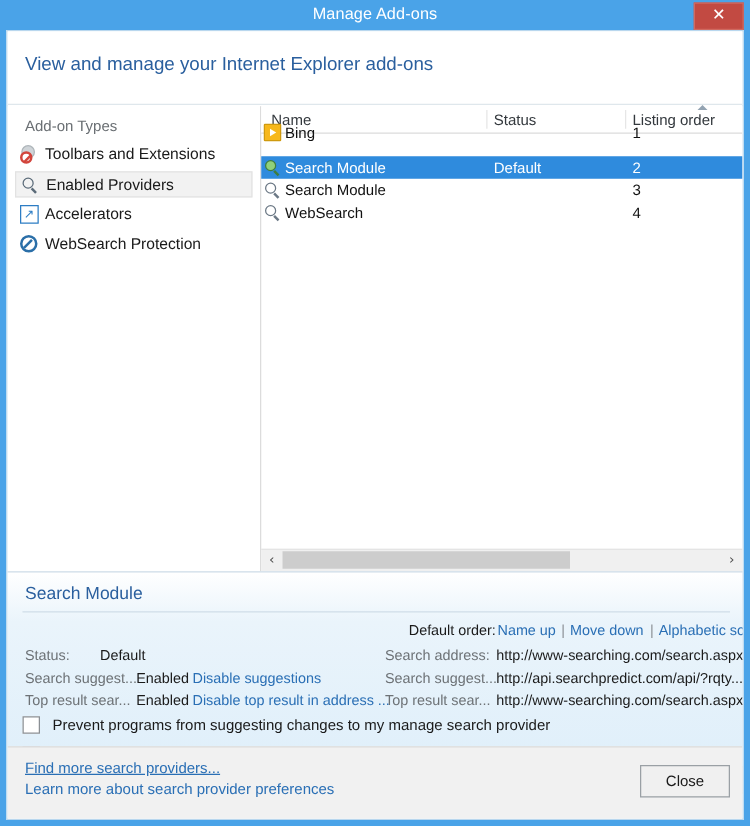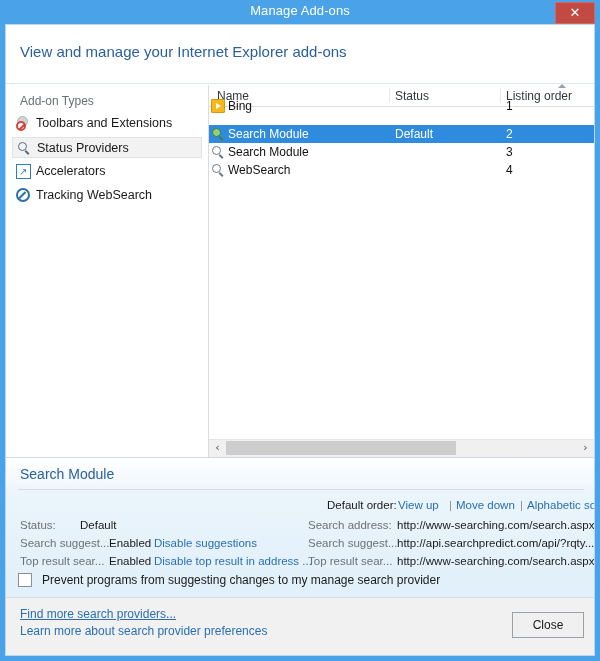--- a/index.html
+++ b/index.html
@@ -331,35 +331,35 @@
             <span class="ban"></span>
         </span>
         <span class="lbl">Toolbars and Extensions</span>
       </div>
 
       <div class="side-item selected" style="top:52px;">
         <span class="side-icon ic-search">
           <span class="lens"></span>
             <span class="stick"></span>
         </span>
-        <span class="lbl">Status Providers</span>
+        <span class="lbl">Enabled Providers</span>
       </div>
 
       <div class="side-item" style="top:76px;">
         <span class="side-icon ic-accel">
           <span class="arr">↗</span>
         </span>
         <span class="lbl">Accelerators</span>
       </div>
 
       <div class="side-item" style="top:100px;">
         <span class="side-icon ic-track">
           <span class="ban2"></span>
         </span>
-        <span class="lbl">Tracking WebSearch</span>
+        <span class="lbl">WebSearch Protection</span>
       </div>
     </div>
 
     <div id="list-pane">
 
       <div id="list-header">
         <span class="col-h" style="left:8px;">Name</span>
         <span class="col-div" style="left:180px;"></span>
         <span class="col-h" style="left:186px;">Status</span>
         <span class="col-div" style="left:291px;"></span>
@@ -411,21 +411,21 @@
         <span id="sb-thumb"></span>
         <span class="sb-arrow" id="sb-right">›</span>
       </div>
     </div>
 
     <div id="detail">
       <div id="detail-title">Search Module</div>
       <div id="detail-sep"></div>
 
       <span class="dl" style="left:321px;top:41px;color:#1a1a1a;">Default order:</span>
-      <span class="dlink" style="left:392px;top:41px;">View up</span>
+      <span class="dlink" style="left:392px;top:41px;">Name up</span>
       <span class="dsep" style="left:443px;top:41px;">|</span>
       <span class="dlink" style="left:450px;top:41px;">Move down</span>
       <span class="dsep" style="left:514px;top:41px;">|</span>
       <span class="dlink" style="left:521px;top:41px;">Alphabetic sort</span>
 
       <span class="dl" style="left:14px;top:61px;">Status:</span>
       <span class="dv" style="left:74px;top:61px;">Default</span>
 
       <span class="dl" style="left:14px;top:79px;">Search suggest...</span>
       <span class="dv" style="left:103px;top:79px;">Enabled</span>

